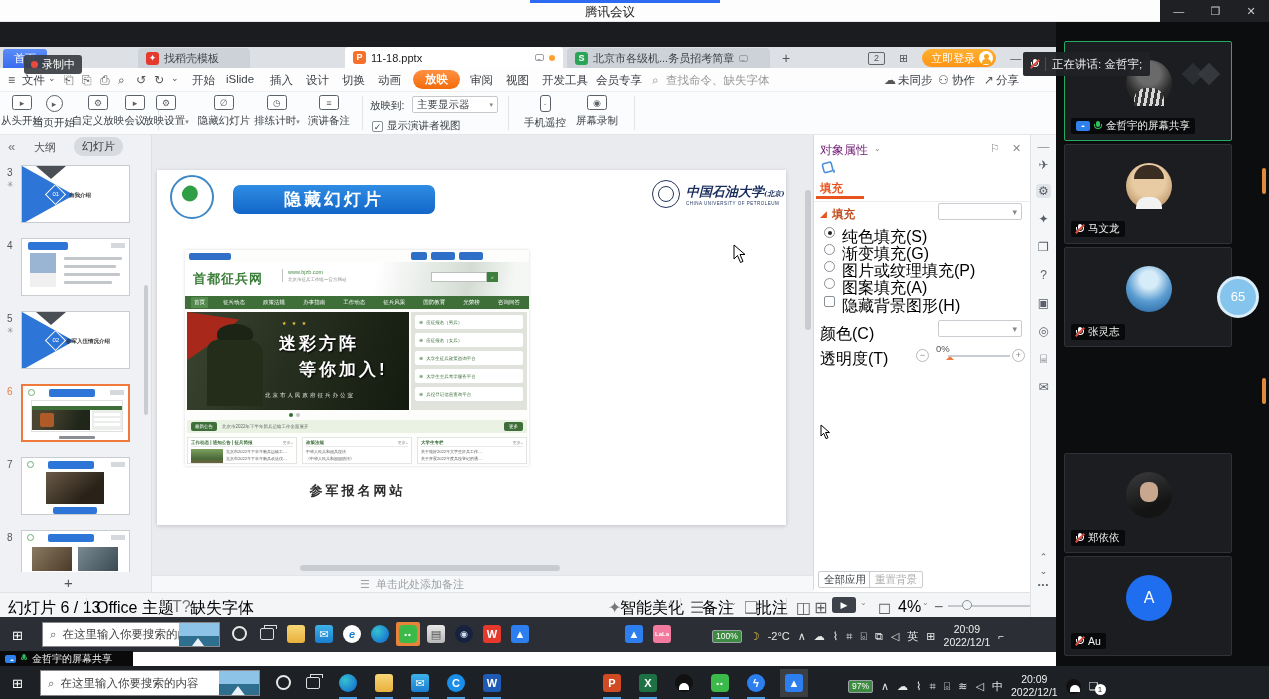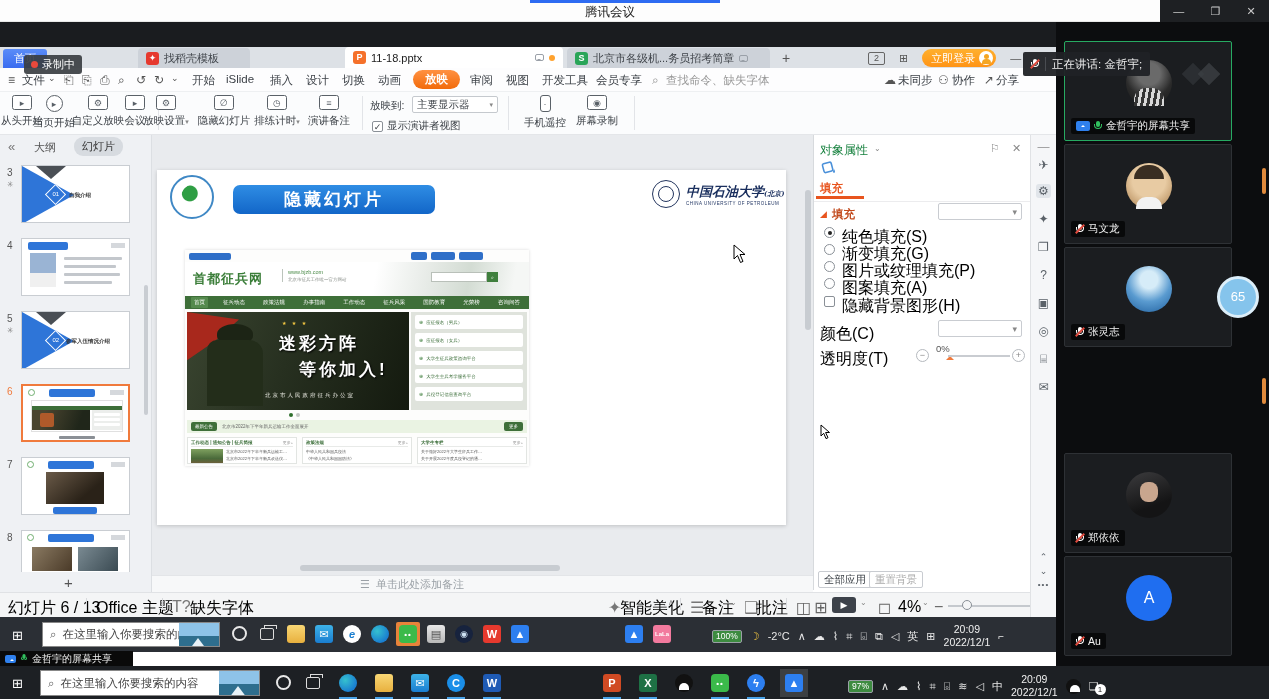--- a/index.html
+++ b/index.html
@@ -542,20 +542,21 @@
           <div class="ws-colhead">
               <b>大学生专栏</b>
               <span>更多+</span>
             </div>
           <div class="ws-item">关于做好2022年大学生征兵工作…</div>
           <div class="ws-item">关于开展2022年度兵役登记的通…</div>
         </div>
       </div>
     </div>
 
+    <div class="slide-caption">参军报名网站</div>
 
     <svg class="cursor" style="left:576px;top:74px;" width="14" height="20">
       <path d="M1 1 L1 15 L4.5 11.5 L7.5 18.5 L10 17.4 L7 10.5 L12 10.5 Z" fill="#fff" stroke="#000" stroke-width="1"></path>
     </svg>
   </div>
   <div class="a vscroll"></div>
   <div class="a hscroll"></div>
 
   <div class="a notesbar">
     <span>☰</span>
@@ -588,21 +589,21 @@
   <span class="sb" style="left:860px;font-size:8px;color:#888;">⌄</span>
   <span class="sb" style="left:878px;color:#666;">◻</span>
   <span class="sb" style="left:898px;">4%</span>
   <span class="sb" style="left:922px;font-size:8px;color:#888;">⌄</span>
   <span class="sb" style="left:934px;color:#666;">−</span>
   <div class="zoomtrack" style="left:948px;"></div>
   <div class="zoomknob"></div>
   <span class="sb" style="left:1042px;">+</span>
 
   <div class="a props"></div>
-  <span class="a" style="left:820px;top:142px;font-size:12px;color:#15803d;">对象属性</span>
+  <span class="a" style="left:820px;top:142px;font-size:12px;color:#701a75;">对象属性</span>
   <span class="a" style="left:874px;top:144px;font-size:8px;color:#888;">⌄</span>
   <span class="a" style="left:990px;top:142px;font-size:11px;color:#888;">⚐</span>
   <span class="a" style="left:1012px;top:142px;font-size:11px;color:#888;">✕</span>
   <svg class="a" style="left:820px;top:158px;" width="18" height="18">
     <rect x="3" y="5" width="9" height="9" rx="1.5" transform="rotate(-15 7 9)" fill="none" stroke="#4a90d9" stroke-width="1.6"></rect>
     <path d="M14 11 q2 3 0 4 q-2 -1 0 -4" fill="#4a90d9"></path>
   </svg>
   <span class="a" style="left:820px;top:181px;font-size:11.5px;color:#e8541e;font-weight:bold;">填充</span>
   <div class="a orange-ul"></div>
   <div class="a phr"></div>

